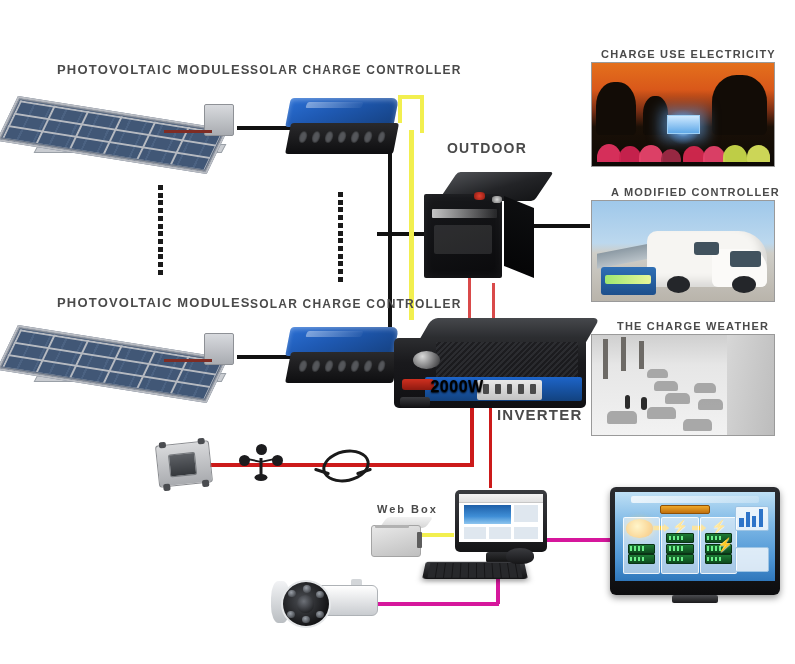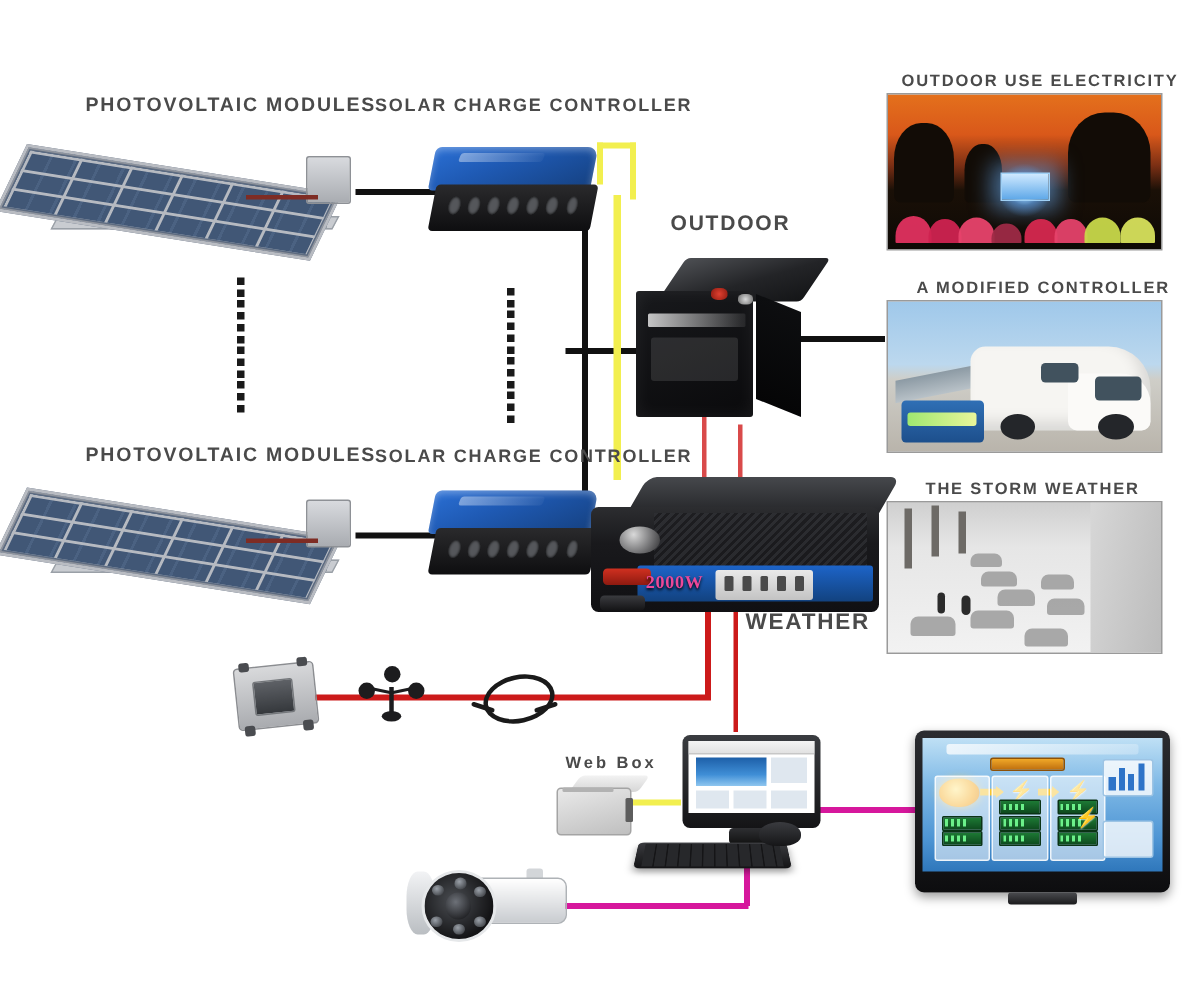--- a/index.html
+++ b/index.html
@@ -113,23 +113,23 @@
   .inv-top{position:absolute;left:0;top:0;width:100%;height:30%;
      background:linear-gradient(#46484c,#202124);transform:skewX(-30deg);transform-origin:left bottom;
      border-radius:6px 6px 0 0;}
   .inv-body{position:absolute;left:0;bottom:0;width:100%;height:76%;
      background:linear-gradient(180deg,#2c2d30 0%,#19191c 35%,#101013 100%);
      border-radius:5px;overflow:hidden;}
   .inv-vent{position:absolute;inset:6% 4% 18% 22%;
      background:repeating-linear-gradient(135deg,#2e2f33 0 2px,#1b1b1e 2px 4px);opacity:.8;}
   .inv-band{position:absolute;left:16%;bottom:10%;width:82%;height:34%;
      background:linear-gradient(#1d64c8,#12427f);border-radius:2px;}
-  .inv-watt{position:absolute;left:19%;bottom:15%;color:#ec4899;font-weight:700;
-     font-size:12px;letter-spacing:.5px;text-shadow:0 1px 2px #000;
-     font-family:Liberation Serif, serif;}
+  .inv-watt{position:absolute;left:19%;bottom:15%;color:#000000;font-weight:700;
+     font-size:16px;letter-spacing:.5px;text-shadow:0 1px 2px #000;
+     font-family:Liberation Sans, sans-serif;}
   .inv-panel{position:absolute;left:43%;bottom:12%;width:34%;height:28%;
      background:linear-gradient(#e9e9e9,#c3c3c3);border-radius:2px;}
   .inv-panel i{position:absolute;top:22%;width:9%;height:50%;background:#4a4a4a;border-radius:1px;}
   .inv-knob{position:absolute;left:10%;top:18%;width:14%;height:26%;border-radius:50%;
      background:radial-gradient(circle at 35% 30%,#d9d9d9,#6e6e70 60%,#2a2a2c);}
   .inv-red{position:absolute;left:4%;bottom:26%;width:17%;height:15%;
      background:linear-gradient(#d03020,#8e1a10);border-radius:3px;}
   .inv-plug{position:absolute;left:3%;bottom:2%;width:16%;height:14%;
      background:linear-gradient(#3a3b3f,#141416);border-radius:3px;}
 
@@ -288,25 +288,25 @@
       <i></i>
       <i></i>
       <i></i>
   </div>
 
   <div class="lbl" style="left:57px;top:62px;font-size:13px;">PHOTOVOLTAIC MODULES</div>
   <div class="lbl" style="left:250px;top:63px;font-size:12px;">SOLAR CHARGE CONTROLLER</div>
   <div class="lbl" style="left:57px;top:295px;font-size:13px;">PHOTOVOLTAIC MODULES</div>
   <div class="lbl" style="left:250px;top:297px;font-size:12px;">SOLAR CHARGE CONTROLLER</div>
   <div class="lbl" style="left:447px;top:140px;font-size:14px;">OUTDOOR</div>
-  <div class="lbl" style="left:497px;top:406px;font-size:15px;">WEATHER</div>
+  <div class="lbl" style="left:497px;top:406px;font-size:15px;">INVERTER</div>
   <div class="lbl" style="left:377px;top:503px;font-size:11px;letter-spacing:2px;">Web Box</div>
-  <div class="lbl" style="left:601px;top:48px;font-size:11px;">OUTDOOR USE ELECTRICITY</div>
+  <div class="lbl" style="left:601px;top:48px;font-size:11px;">CHARGE USE ELECTRICITY</div>
   <div class="lbl" style="left:611px;top:186px;font-size:11px;">A MODIFIED CONTROLLER</div>
-  <div class="lbl" style="left:617px;top:320px;font-size:11px;">THE STORM WEATHER</div>
+  <div class="lbl" style="left:617px;top:320px;font-size:11px;">THE CHARGE WEATHER</div>
 
   <div class="pv" style="left:14px;top:96px;width:224px;height:62px;">
     <div class="pv-base" style="left:22px;top:48px;width:186px;height:7px;transform:skewX(-28deg);"></div>
     <div class="pv-leg" style="left:196px;top:18px;width:6px;height:36px;"></div>
     <div class="pv-leg" style="left:156px;top:26px;width:5px;height:30px;"></div>
     <div class="pv-face" style="left:4px;top:0;width:206px;height:44px;">
       <div class="pv-cells"></div>
       <div class="pv-grid"></div>
     </div>
     <div style="position:absolute;left:190px;top:8px;width:28px;height:30px;background:linear-gradient(#d8dade,#a9acb1);border:1px solid #8e9196;border-radius:2px;"></div>

